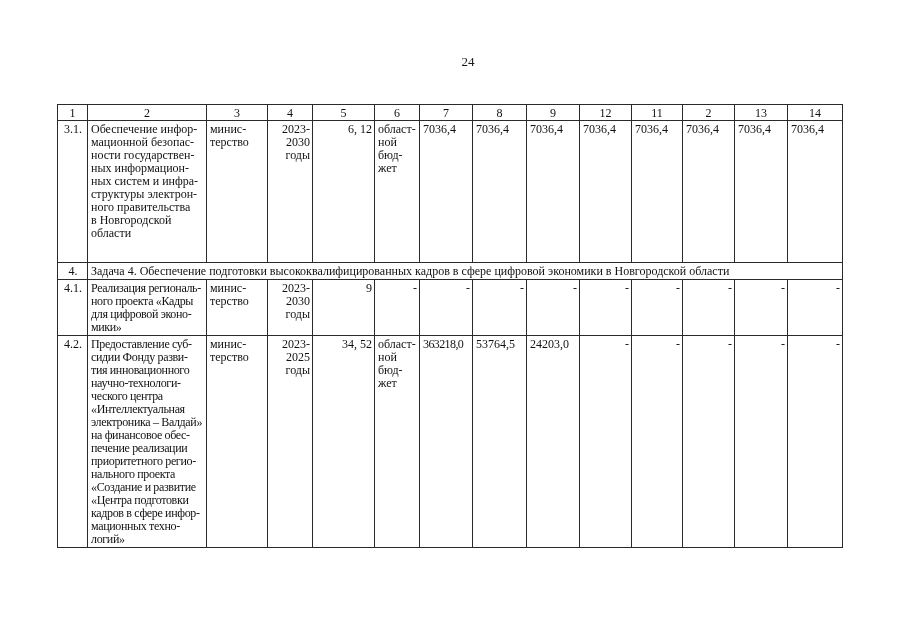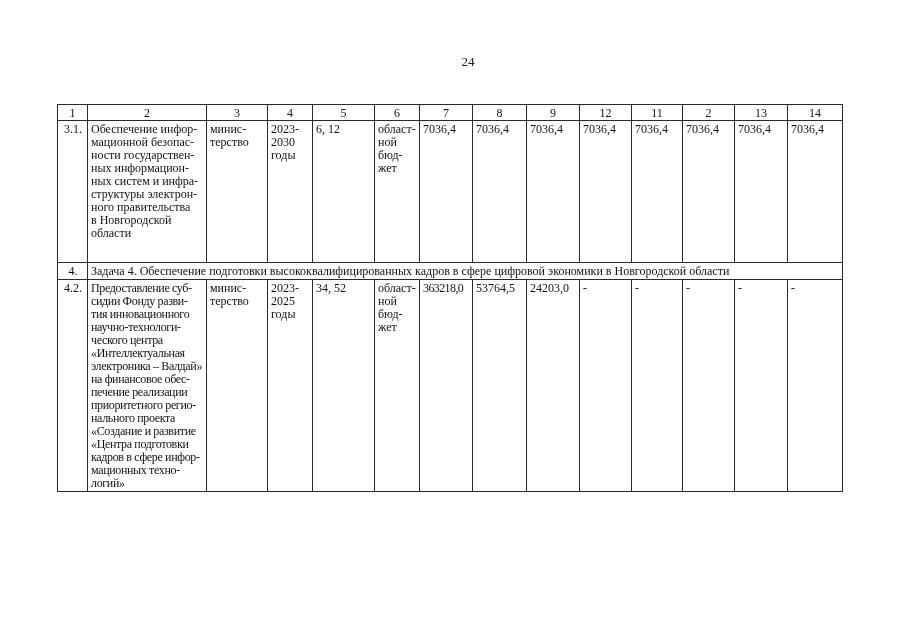--- a/index.html
+++ b/index.html
@@ -37,21 +37,21 @@
     overflow: hidden;
     color: #111111;
   }
   tr.header-row td {
     text-align: center;
     vertical-align: middle;
     padding: 0 1px;
     white-space: nowrap;
     line-height: 14px;
   }
-  td.c-center { text-align: left; padding-left: 1px; padding-right: 1px; }
+  td.c-center { text-align: right; padding-left: 1px; padding-right: 1px; }
   td.c-id { text-align: center; padding-left: 1px; padding-right: 1px; }
   td.tight { letter-spacing: -0.35px; }
   td.vtight { letter-spacing: -0.6px; }
   td.task-cell { white-space: nowrap; padding-left: 4px; margin-left: 48px; }
 </style>
 </head>
 <body>
 
 <div class="page-number">24</div>
 
@@ -120,20 +120,42 @@
     <td>7036,4</td>
     <td>7036,4</td>
     <td>7036,4</td>
   </tr>
 
   <tr style="height:17px">
     <td class="c-id">4.</td>
     <td class="task-cell" colspan="13">Задача 4. Обеспечение подготовки высококвалифицированных кадров в сфере цифровой экономики в Новгородской области</td>
   </tr>
 
+  <tr style="height:56px">
+    <td class="c-id">4.1.</td>
+    <td class="tight">Реализация региональ-
+ного проекта «Кадры
+для цифровой эконо-
+мики»</td>
+    <td>минис-
+терство</td>
+    <td class="c-center">2023-
+2030
+годы</td>
+    <td class="c-center">9</td>
+    <td class="c-center">-</td>
+    <td class="c-center">-</td>
+    <td class="c-center">-</td>
+    <td class="c-center">-</td>
+    <td class="c-center">-</td>
+    <td class="c-center">-</td>
+    <td class="c-center">-</td>
+    <td class="c-center">-</td>
+    <td class="c-center">-</td>
+  </tr>
 
   <tr style="height:212px">
     <td class="c-id">4.2.</td>
     <td class="tight">Предоставление суб-
 сидии Фонду разви-
 тия инновационного
 научно-технологи-
 ческого центра
 «Интеллектуальная
 электроника – Валдай»

